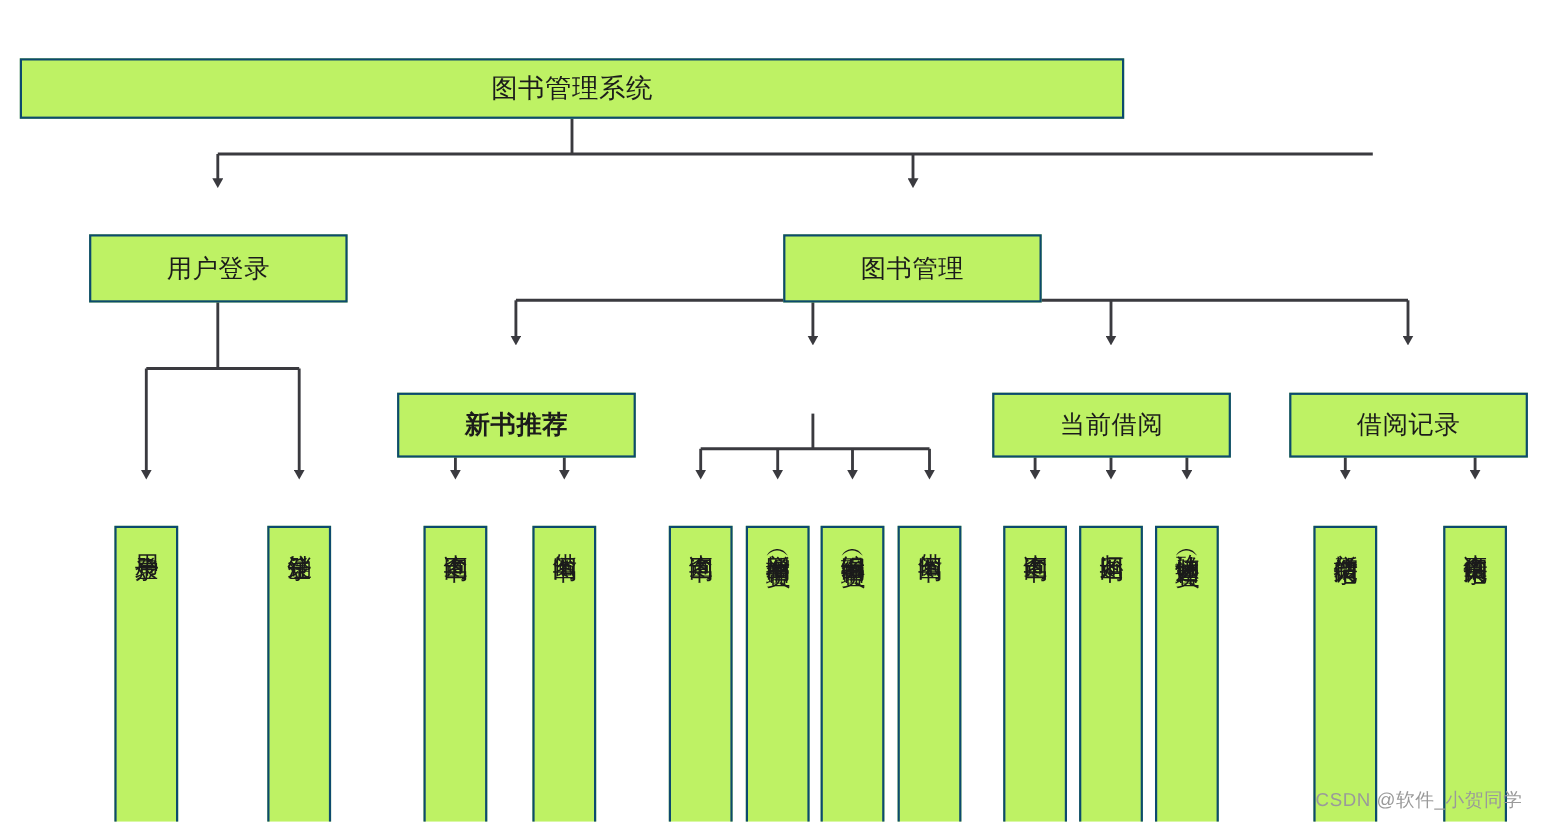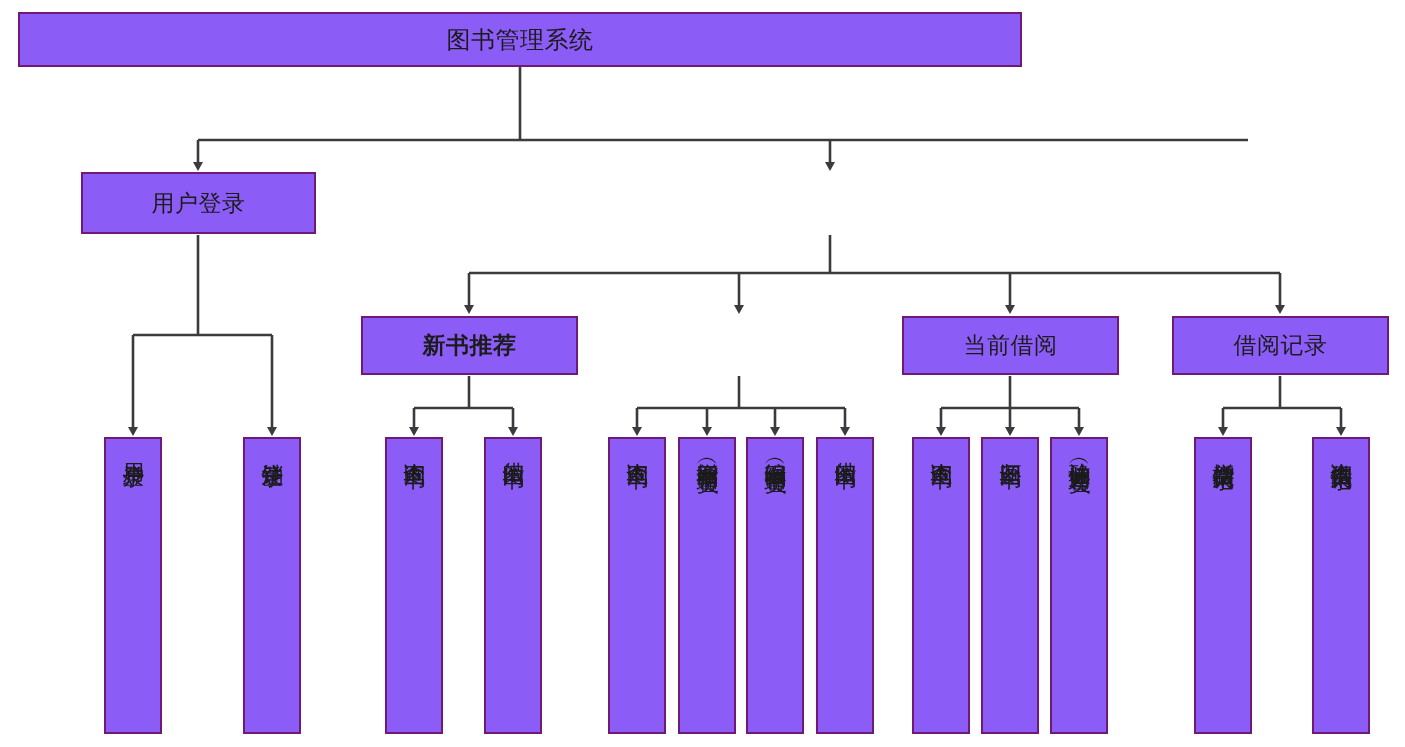--- a/index.html
+++ b/index.html
@@ -23,26 +23,27 @@
     position: absolute;
     left: 0;
     top: 0;
     width: 1405px;
     height: 747px;
     pointer-events: none;
   }
   .node {
     position: absolute;
     box-sizing: border-box;
-    background: #8b5cf6;
-    border: 2px solid #701a75;
+    background: #bef264;
+    border: 2px solid #0c4a6e;
     display: flex;
     align-items: center;
     justify-content: center;
     overflow: hidden;
+    margin-top: 41px;
   }
   .node-label {
     display: block;
     text-align: center;
     color: #1b1b1b;
     line-height: 1.08;
     white-space: nowrap;
   }
   
   .node.horiz .node-label {
@@ -133,20 +134,23 @@
     </g>
   </svg>
 
   <div class="node horiz root" style="left:18px; top:12px; width:1004px; height:55px;">
     <span class="node-label">图书管理系统</span>
   </div>
 
   <div class="node horiz" style="left:81px; top:172px; width:235px; height:62px;">
     <span class="node-label">用户登录</span>
   </div>
+  <div class="node horiz" style="left:712px; top:172px; width:235px; height:62px;">
+    <span class="node-label">图书管理</span>
+  </div>
 
   <div class="node horiz" style="left:361px; top:316px; width:217px; height:59px;font-weight:bold;">
     <span class="node-label">新书推荐</span>
   </div>
   <div class="node horiz" style="left:1172px; top:316px; width:217px; height:59px;">
     <span class="node-label">借阅记录</span>
   </div>
   <div class="node horiz" style="left:902px; top:316px; width:217px; height:59px;">
     <span class="node-label">当前借阅</span>
   </div>
@@ -188,14 +192,15 @@
     <span class="node-label">确认归还（管理员）</span>
   </div>
 
   <div class="node vert" style="left:1194px; top:437px; width:58px; height:297px;">
     <span class="node-label">新增借阅记录</span>
   </div>
   <div class="node vert" style="left:1312px; top:437px; width:58px; height:297px;">
     <span class="node-label">查询借阅记录</span>
   </div>
 
+  <div class="watermark" style="left:1196px; top:716px;">CSDN @软件_小贺同学</div>
 
 </div>
 
 </body></html>

